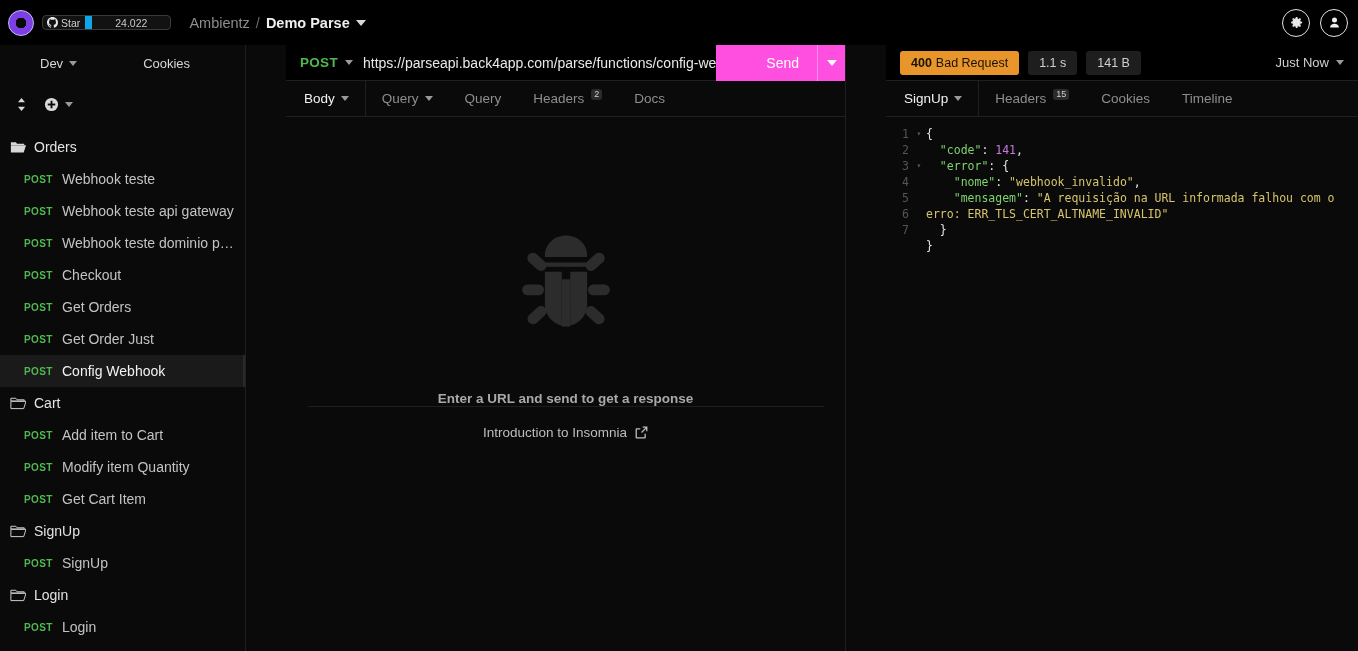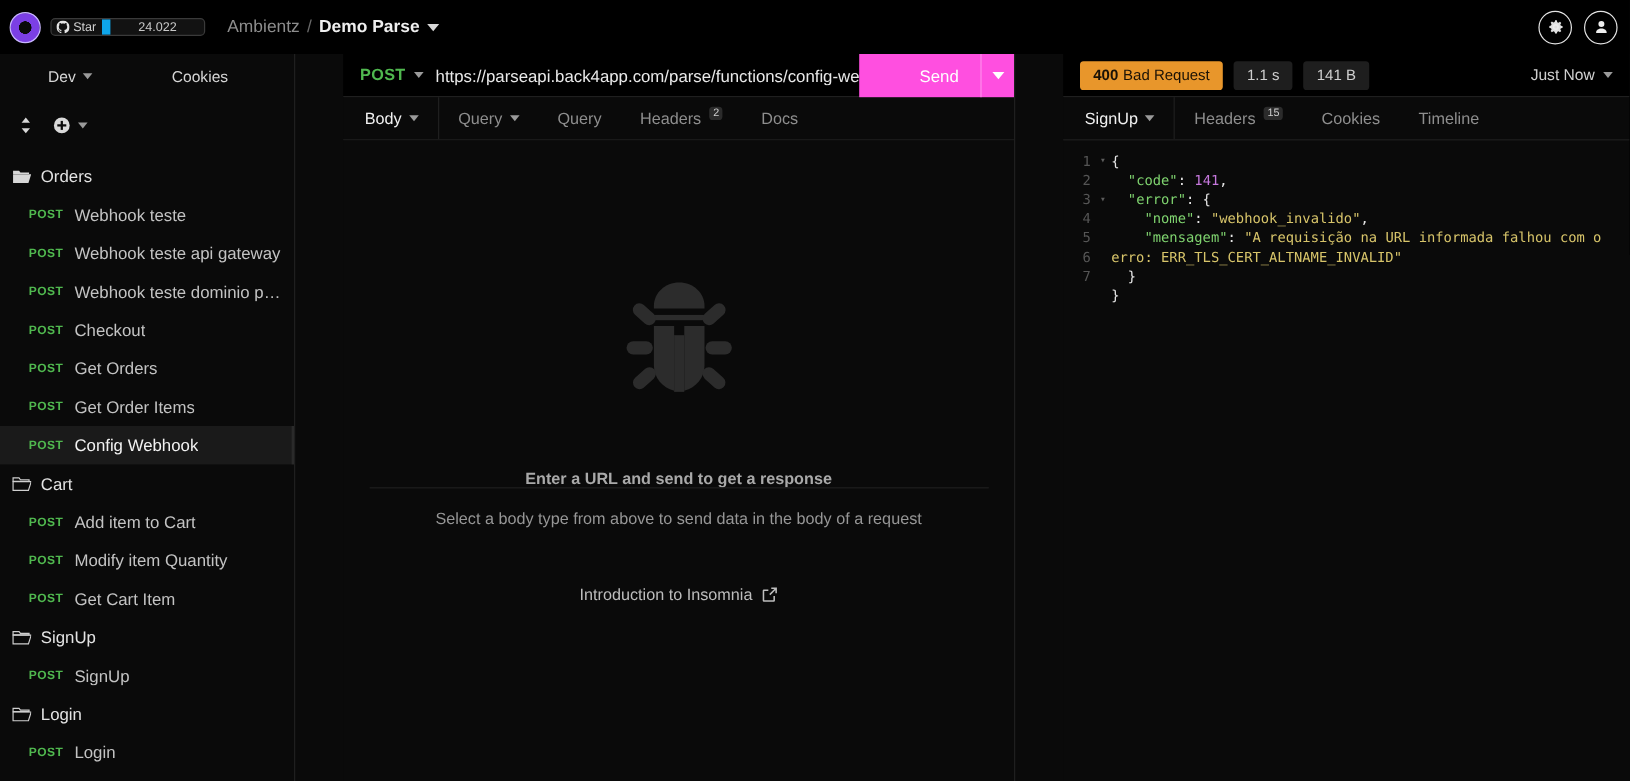--- a/index.html
+++ b/index.html
@@ -232,21 +232,21 @@
           <div class="req-row">
             <span class="method">POST</span>
             <span class="req-name">Checkout</span>
           </div>
           <div class="req-row">
             <span class="method">POST</span>
             <span class="req-name">Get Orders</span>
           </div>
           <div class="req-row">
             <span class="method">POST</span>
-            <span class="req-name">Get Order Items</span>
+            <span class="req-name">Get Order Just</span>
           </div>
           <div class="req-row active">
             <span class="method">POST</span>
             <span class="req-name">Config Webhook</span>
           </div>
           <div class="folder-row">
             <span class="folder-ico">
               <svg viewBox="0 0 18 15" width="16" height="14">
                 <path d="M1 2.2h5.6l1.3 1.7H16v1.4H1z" fill="none" stroke="#cfcfcf" stroke-width="1.1"></path>
                 <path d="M1 5.6h17l-2.6 8.2H1z" fill="none" stroke="#cfcfcf" stroke-width="1.1"></path>
@@ -343,21 +343,20 @@
             <rect x="6" y="34" width="13" height="6.5" rx="3.25"></rect>
             <rect x="45" y="34" width="13" height="6.5" rx="3.25"></rect>
             <rect x="8.3" y="17.4" width="13" height="6.5" rx="3.25" transform="rotate(42 14.8 20.6)"></rect>
             <rect x="42.7" y="17.4" width="13" height="6.5" rx="3.25" transform="rotate(-42 49.2 20.6)"></rect>
             <rect x="8.3" y="49" width="13" height="6.5" rx="3.25" transform="rotate(-42 14.8 52.2)"></rect>
             <rect x="42.7" y="49" width="13" height="6.5" rx="3.25" transform="rotate(42 49.2 52.2)"></rect>
           </svg>
         </div>
         <div class="empty-title">Enter a URL and send to get a response</div>
         <div class="empty-rule"></div>
-        <div class="empty-sub">Select a body type from above to send data in the body of a request</div>
         <div class="empty-link">
           <span>Introduction to Insomnia</span>
           <svg viewBox="0 0 16 16">
               <path d="M9.5 1.5h5v5M14 2 8 8"></path>
               <path d="M12.5 9.5v4.5a.5.5 0 0 1-.5.5H2a.5.5 0 0 1-.5-.5V4a.5.5 0 0 1 .5-.5h4.5"></path>
             </svg>
         </div>
       </div>
     </div>
 

